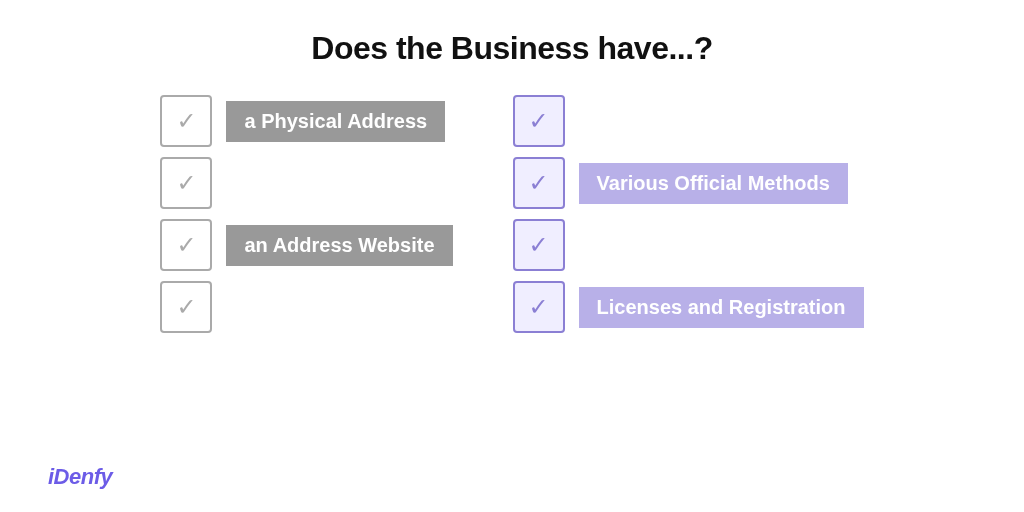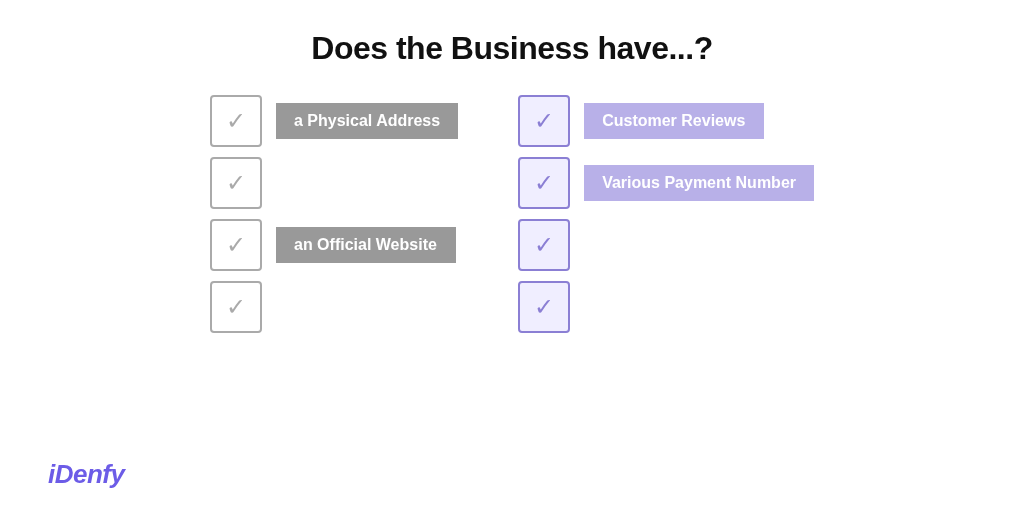--- a/index.html
+++ b/index.html
@@ -72,21 +72,21 @@
       line-height: 1;
     }
 
     .checkmark.purple {
       color: #8b7fd4;
     }
 
     .label-box {
       padding: 9px 18px;
       border-radius: 0;
-      font-size: 16px;
+      font-size: 20px;
       font-weight: 600;
       color: #ffffff;
       white-space: nowrap;
       min-width: 180px;
       text-align: left;
     }
 
     .label-box.gray {
       background: #999999;
       color: #ffffff;
@@ -94,21 +94,21 @@
 
     .label-box.purple {
       background: #b8b0e8;
       color: #ffffff;
     }
 
     .logo {
       position: absolute;
       bottom: 22px;
       left: 48px;
-      font-size: 26px;
+      font-size: 22px;
       font-weight: 800;
       color: #6c5ce7;
       font-style: italic;
       letter-spacing: -0.5px;
     }
   </style>
 </head>
 <body>
 
 <div class="container">
@@ -125,50 +125,50 @@
       </div>
       <div class="checklist-item">
         <div class="checkbox">
           <span class="checkmark">✓</span>
         </div>
       </div>
       <div class="checklist-item">
         <div class="checkbox">
           <span class="checkmark">✓</span>
         </div>
-        <div class="label-box gray">an Official Website</div>
+        <div class="label-box gray">an Address Website</div>
       </div>
       <div class="checklist-item">
         <div class="checkbox">
           <span class="checkmark">✓</span>
         </div>
       </div>
     </div>
 
     <div class="checklist-column">
       <div class="checklist-item">
         <div class="checkbox purple">
           <span class="checkmark purple">✓</span>
         </div>
-        <div class="label-box purple">Customer Reviews</div>
       </div>
       <div class="checklist-item">
         <div class="checkbox purple">
           <span class="checkmark purple">✓</span>
         </div>
-        <div class="label-box purple">Various Payment Number</div>
+        <div class="label-box purple">Various Official Methods</div>
       </div>
       <div class="checklist-item">
         <div class="checkbox purple">
           <span class="checkmark purple">✓</span>
         </div>
       </div>
       <div class="checklist-item">
         <div class="checkbox purple">
           <span class="checkmark purple">✓</span>
         </div>
+        <div class="label-box purple">Licenses and Registration</div>
       </div>
     </div>
 
   </div>
 </div>
 
 <div class="logo">iDenfy</div>
 
 </body></html>

